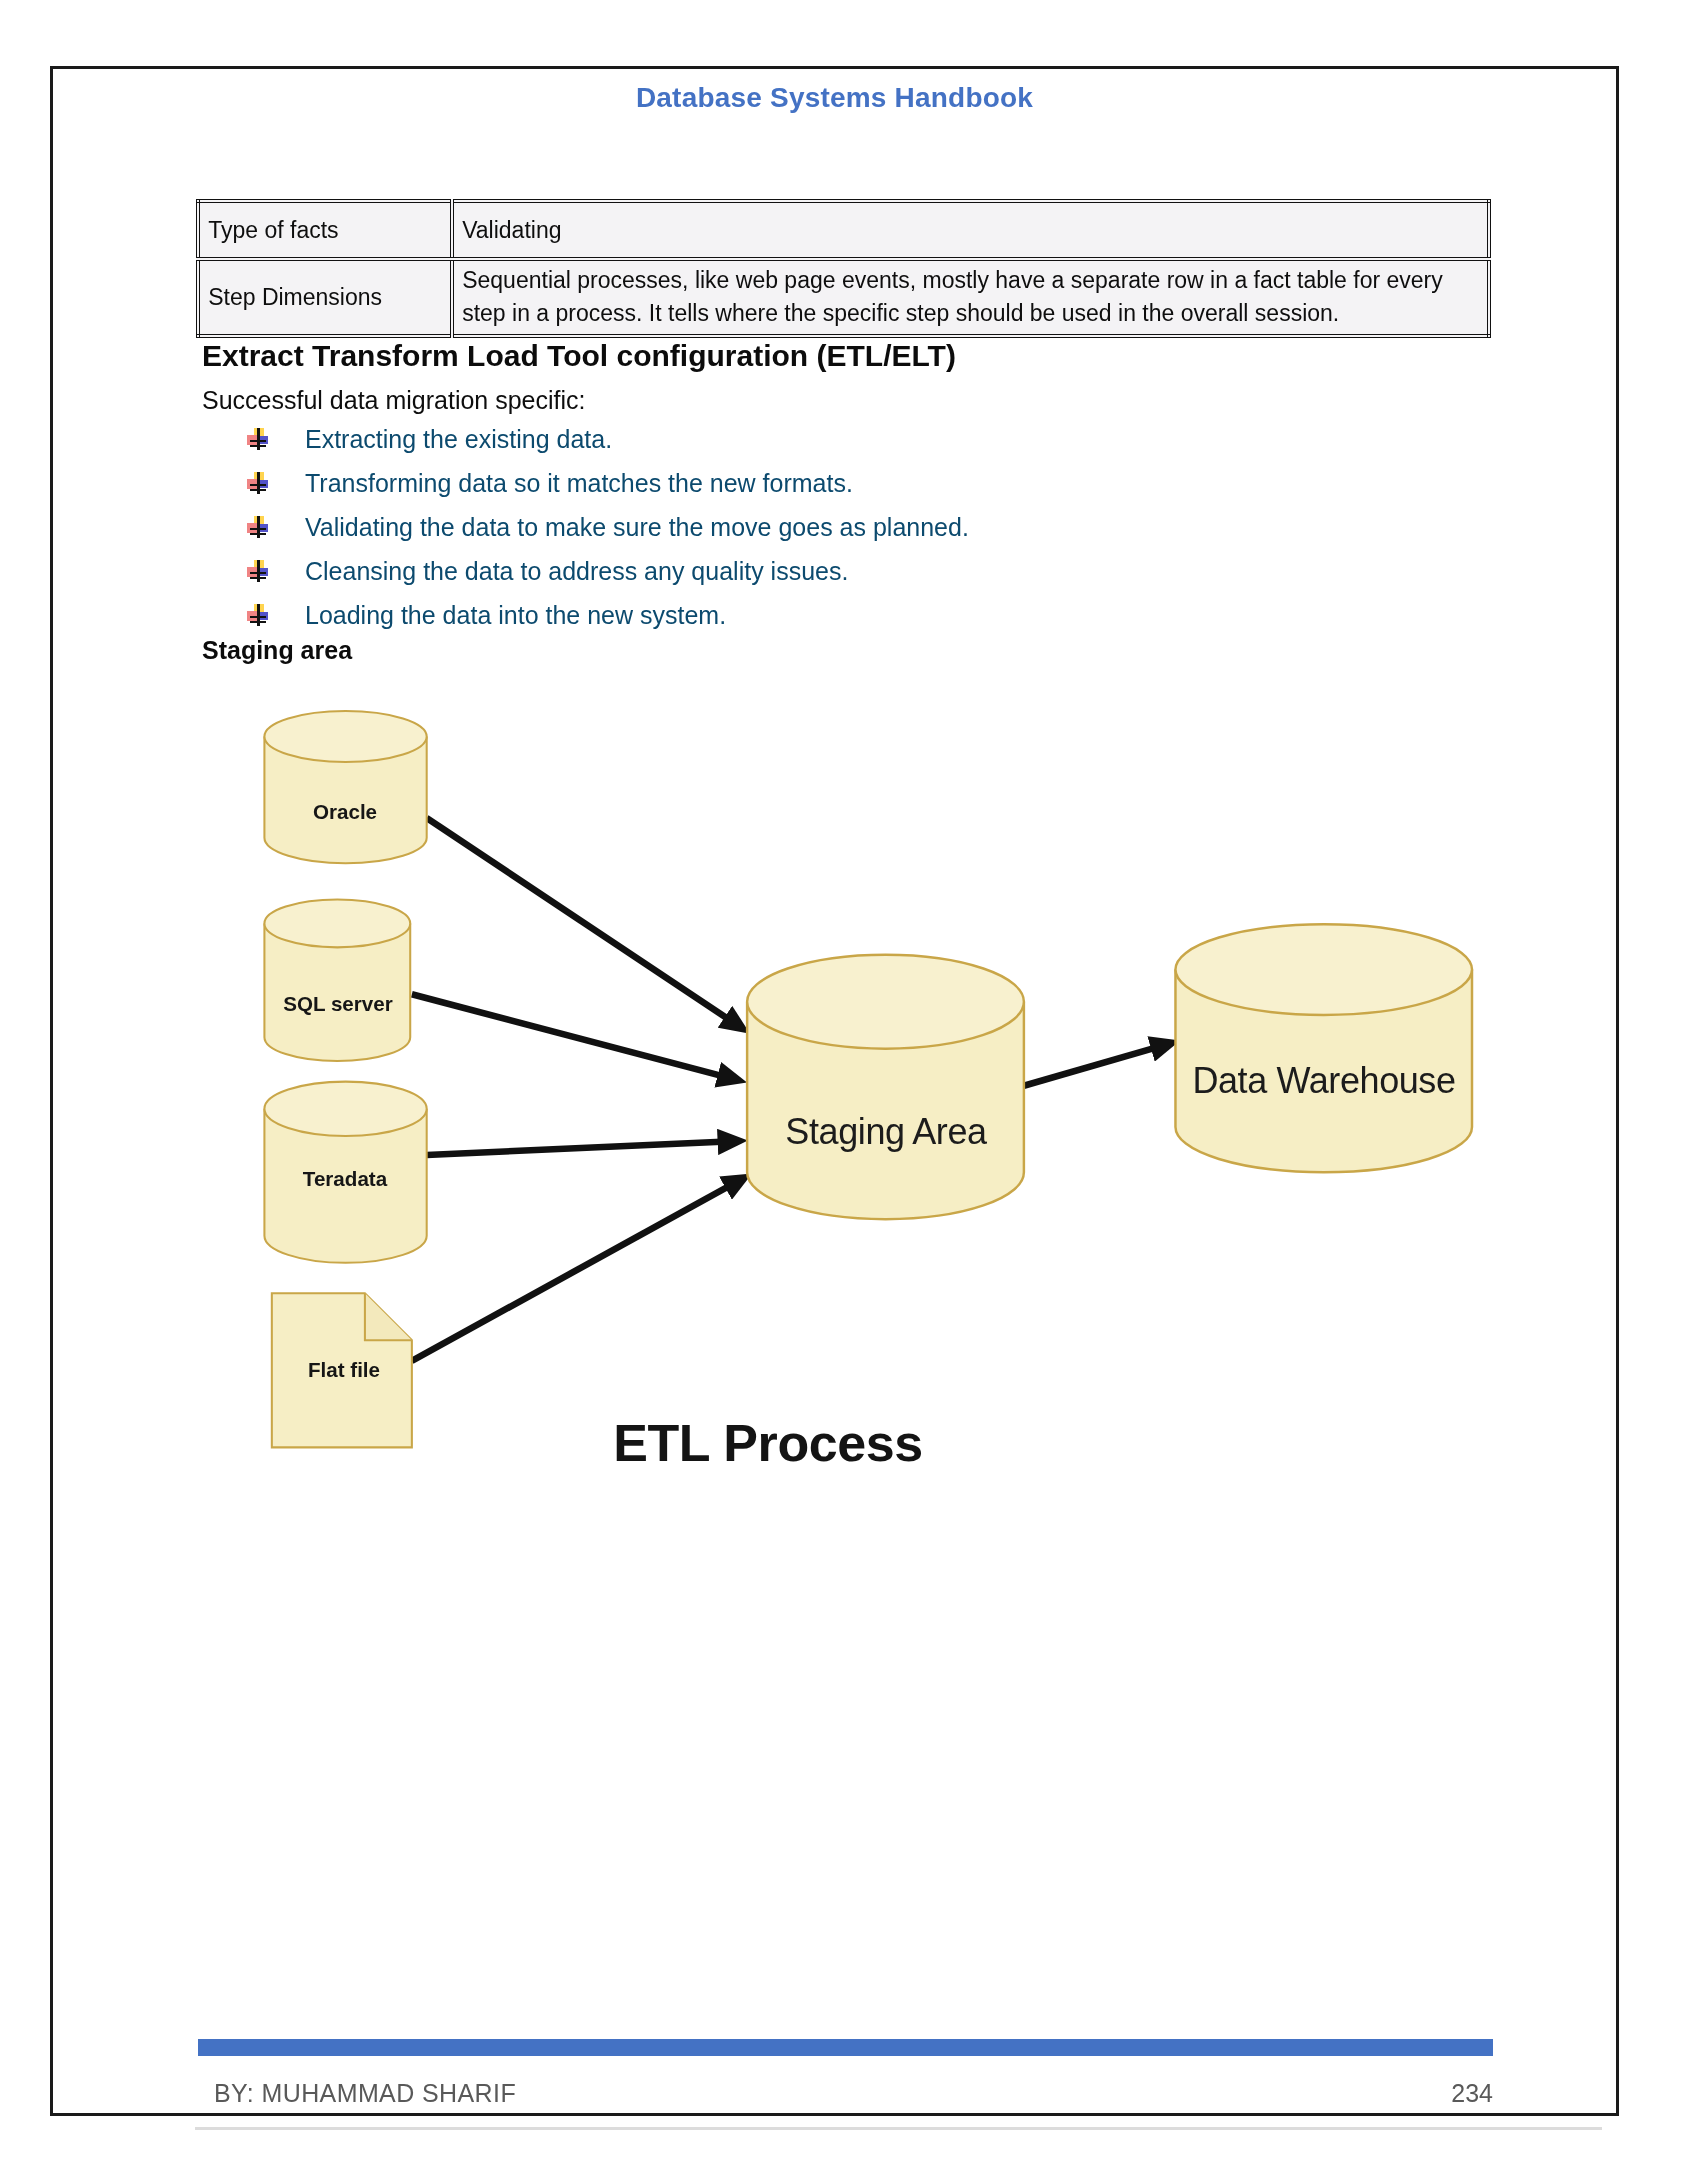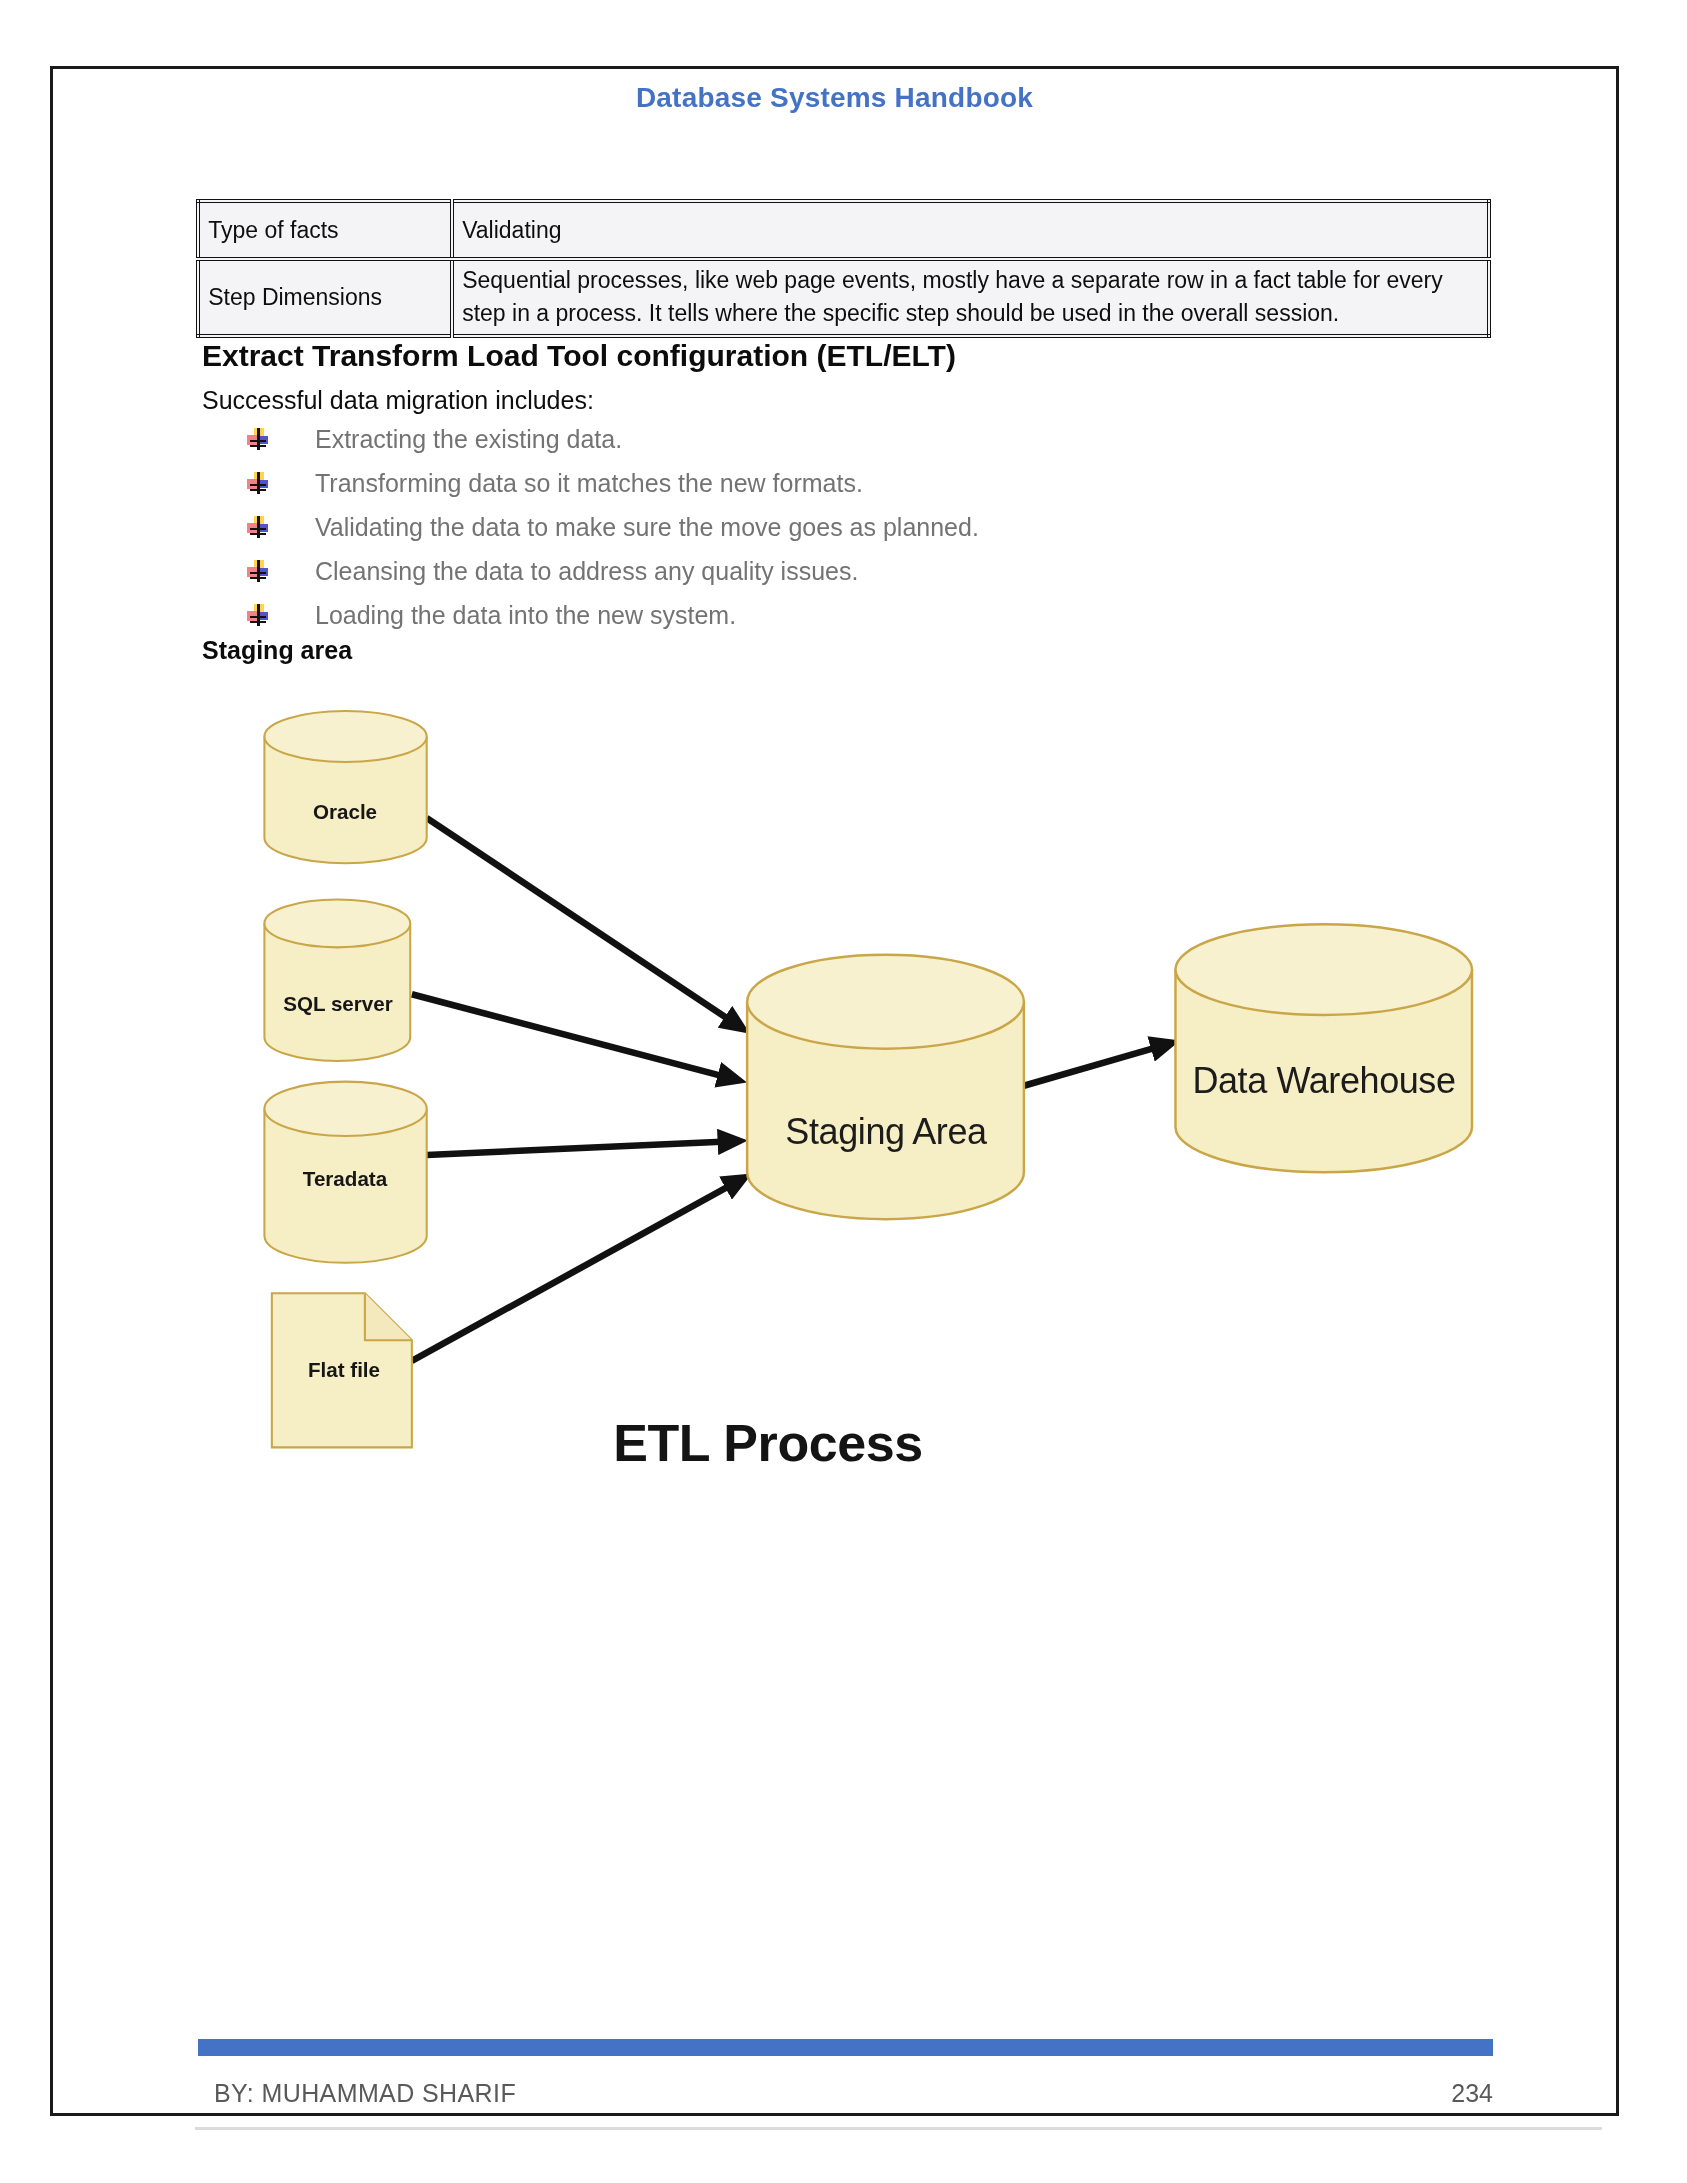--- a/index.html
+++ b/index.html
@@ -39,21 +39,21 @@
   .sec-heading{
     position:absolute;left:202px;top:339px;font-size:30px;font-weight:700;color:#0c0c0c;
   }
   .sec-intro{
     position:absolute;left:202px;top:386px;font-size:25px;color:#0e0e0e;
   }
   .bullet-list{
     position:absolute;left:247px;top:417px;list-style:none;margin:0;padding:0;
   }
   .bullet-list li{
-    display:flex;align-items:center;height:44px;gap:46px;font-size:25px;color:#737373;
+    display:flex;align-items:center;height:44px;gap:36px;font-size:25px;color:#0c4a6e;
   }
   .bullet-icon{position:relative;width:22px;height:22px;flex:0 0 22px;}
   .bullet-icon span{position:absolute;display:block;}
   .bi-yellow{left:6.6px;top:0;width:10.7px;height:11.5px;background:#FFD44F;}
   .bi-red{left:0;top:6.6px;width:10.7px;height:10.7px;background:#F08484;}
   .bi-blue{left:11.5px;top:8.2px;width:9px;height:7.4px;background:#5353C9;}
   .bi-v{left:10px;top:0;width:2.5px;height:22px;background:#121212;}
   .bi-h1{left:3.3px;top:11.5px;width:15.7px;height:2.5px;background:#121212;}
   .bi-h2{left:3.3px;top:16.5px;width:15.7px;height:2.5px;background:#121212;}
   .staging-label{
@@ -101,21 +101,21 @@
       <td class="c2">Validating</td>
     </tr>
     <tr class="r2">
       <td class="c1">Step Dimensions</td>
       <td class="c2">Sequential processes, like web page events, mostly have a separate row in a fact table for every step in a process. It tells where the specific step should be used in the overall session.</td>
     </tr>
   </tbody>
     </table>
 
   <div class="sec-heading">Extract Transform Load Tool configuration (ETL/ELT)</div>
-  <div class="sec-intro">Successful data migration includes:</div>
+  <div class="sec-intro">Successful data migration specific:</div>
 
   <ul class="bullet-list">
     <li>
       <span class="bullet-icon">
           <span class="bi-yellow"></span>
           <span class="bi-red"></span>
           <span class="bi-blue"></span>
           <span class="bi-v"></span>
           <span class="bi-h1"></span>
           <span class="bi-h2"></span>

